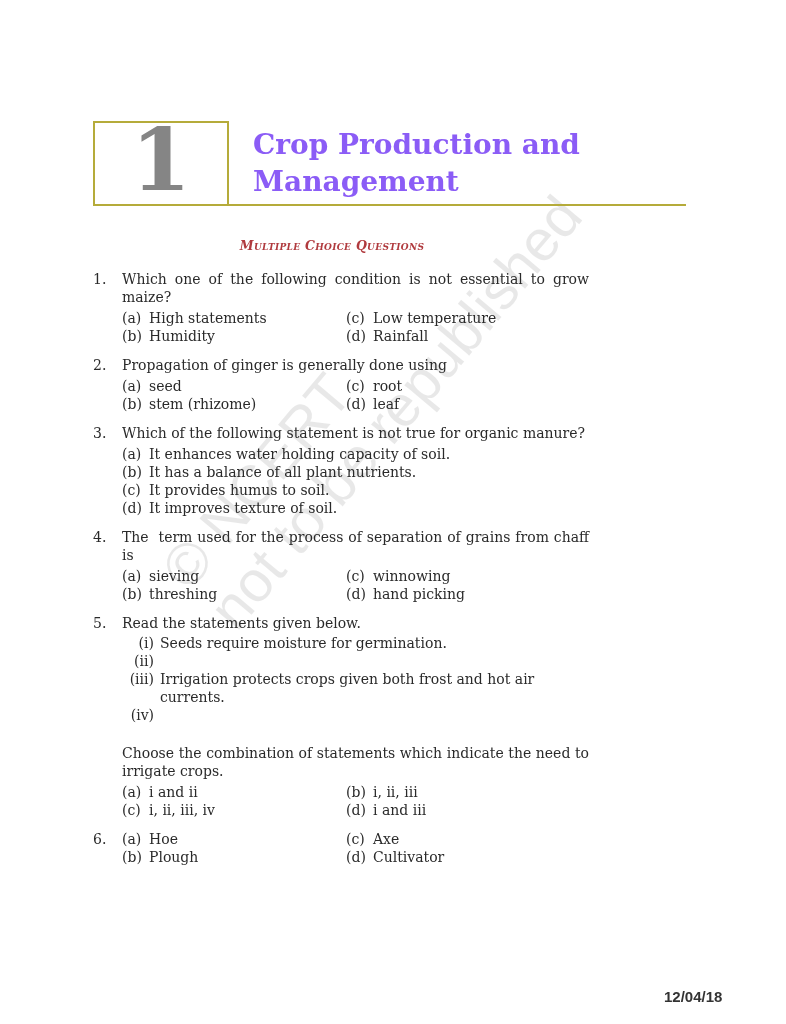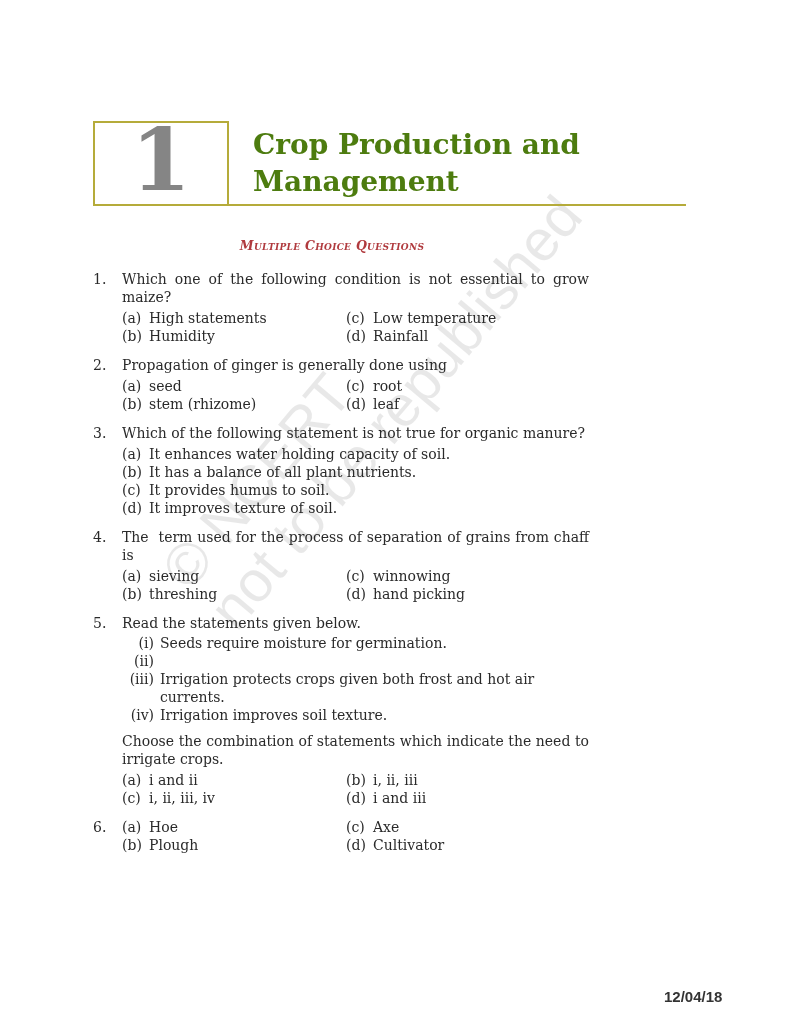--- a/index.html
+++ b/index.html
@@ -15,39 +15,39 @@
       position: absolute; left: 0; right: 0; top: -6px; text-align: center;
       font-family: "DejaVu Serif", serif; font-weight: bold; font-size: 86px; color: #858585;
       line-height: 1;
     }
     .chapter-rule {
       position: absolute; left: 229px; top: 204px; width: 457px; height: 2px; background: #b5ab3a;
     }
     .chapter-title {
       position: absolute; left: 253px; top: 126px; margin: 0;
       font-family: "DejaVu Serif", serif; font-weight: bold; font-size: 28px; line-height: 37px;
-      color: #4d7c0f;
+      color: #8b5cf6;
     }
     .section-heading {
       position: absolute; left: 0; width: 664px; top: 238px; text-align: center;
       font-family: "DejaVu Serif", serif; font-weight: bold; font-size: 12.5px; color: #b03a3e;
       font-variant: small-caps; letter-spacing: 0.3px; font-style: italic;
     }
     .questions { position: absolute; left: 93px; top: 270px; width: 496px; font-size: 14px; line-height: 18px; }
     .q { position: relative; padding-left: 29px; margin-bottom: 11px; }
     .qnum { position: absolute; left: 0; top: 0; }
     .qtext { text-align: justify; }
     .opts { display: grid; grid-template-columns: 224px 1fr; margin-top: 3px; }
     .opt { display: flex; }
     .opt .lbl { width: 27px; flex: none; }
     .opts-single .opt .lbl { width: 27px; }
     .stmts { margin-top: 2px; }
     .stmt { display: flex; }
     .stmt .lbl { width: 38px; text-align: right; padding-right: 6px; flex: none; box-sizing: border-box; }
-    .choose { margin-top: 8px; text-align: justify; }
+    .choose { margin-top: 20px; text-align: justify; }
     .footer-date {
       position: absolute; left: 664px; top: 988px;
       font-family: "Liberation Sans", sans-serif; font-size: 15px; color: #333; font-weight: bold;
     }
     .watermark {
       position: absolute; left: 150px; top: 560px; width: 620px;
       transform: rotate(-50deg); transform-origin: left top;
       font-family: "Liberation Sans", sans-serif; font-size: 58px; color: rgba(0,0,0,0.09);
       line-height: 62px; pointer-events: none; white-space: nowrap;
     }
@@ -175,21 +175,20 @@
         </div>
       <div class="stmt">
           <span class="lbl">(ii)</span>
         </div>
       <div class="stmt">
           <span class="lbl">(iii)</span>
           <span>Irrigation protects crops given both frost and hot air currents.</span>
         </div>
       <div class="stmt">
           <span class="lbl">(iv)</span>
-          <span>Irrigation improves soil texture.</span>
         </div>
     </div>
     <div class="choose">Choose the combination of statements which indicate the need to irrigate crops.</div>
     <div class="opts">
       <div class="opt">
           <span class="lbl">(a)</span>
           <span>i and ii</span>
         </div>
       <div class="opt">
           <span class="lbl">(b)</span>

